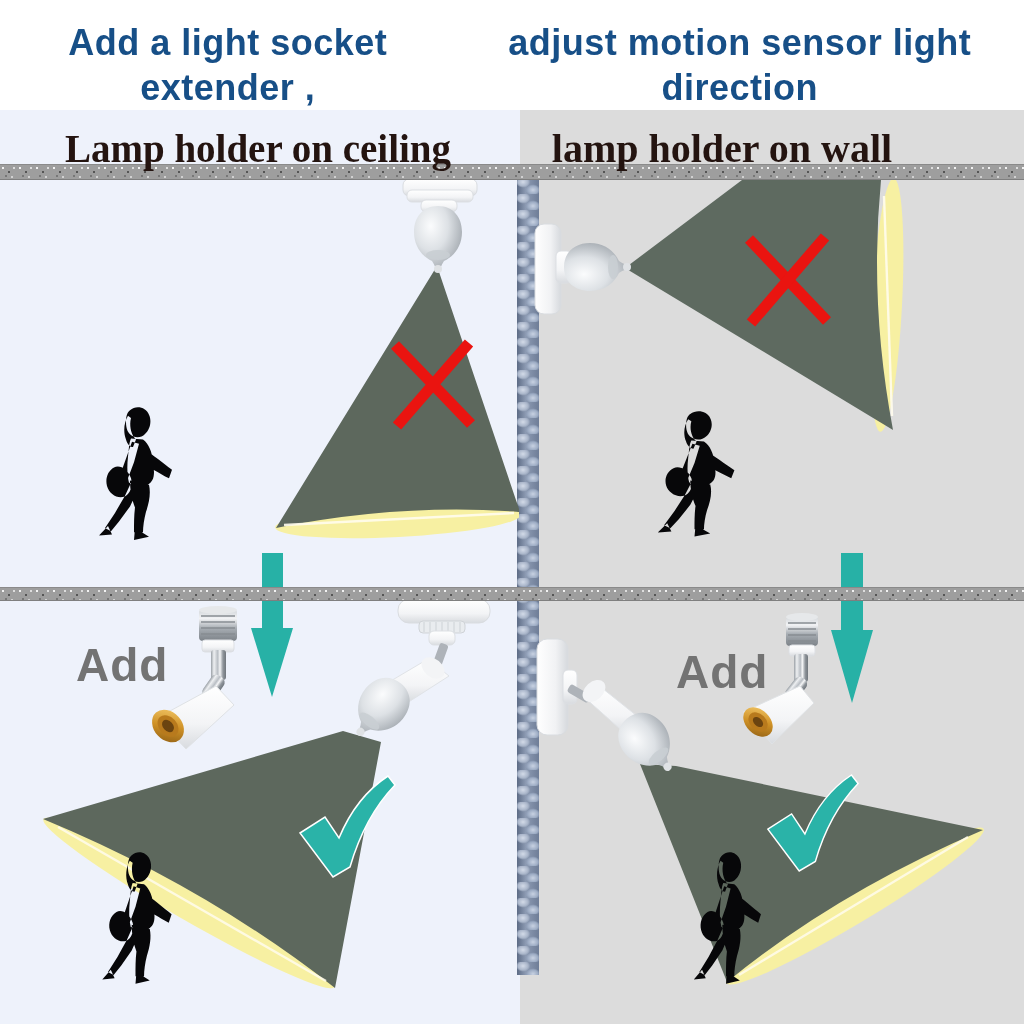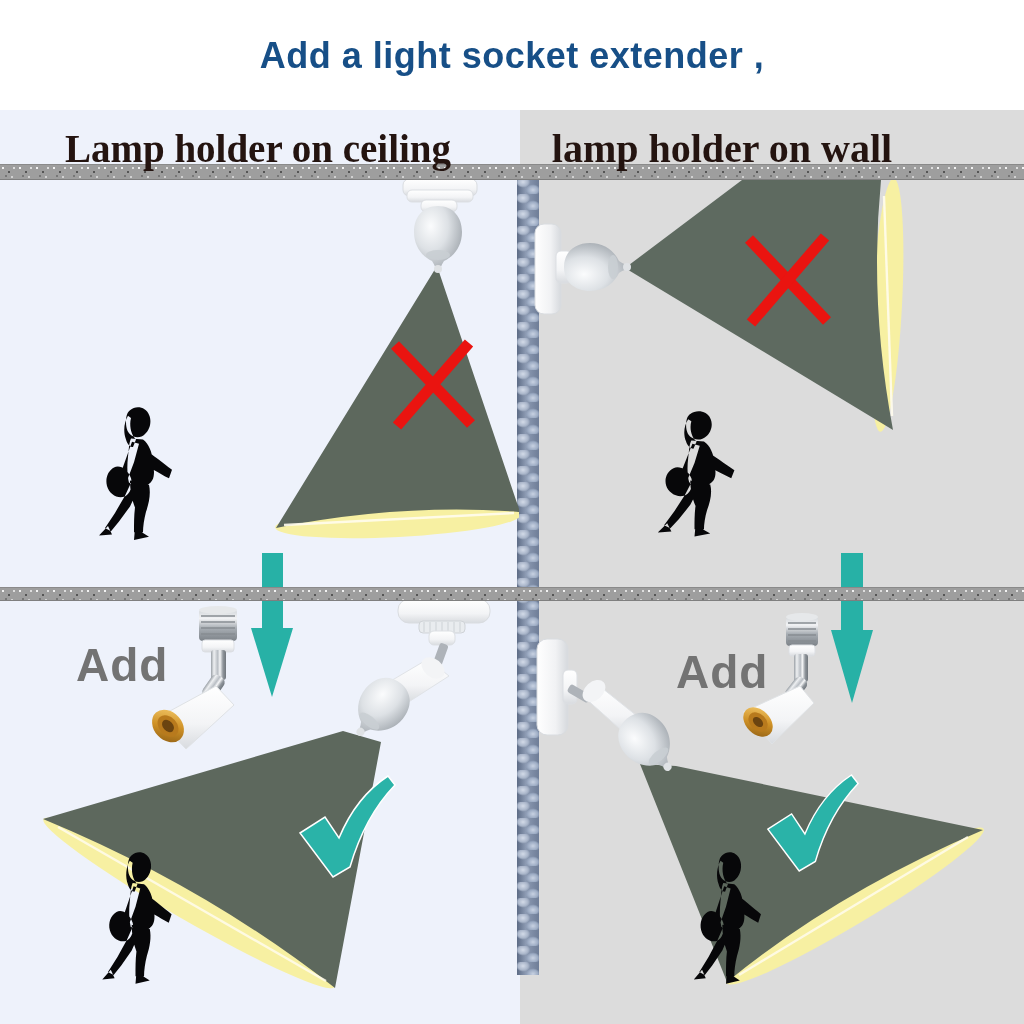--- a/index.html
+++ b/index.html
@@ -1,20 +1,20 @@
 <!DOCTYPE html>
 <html><head>
 <meta charset="utf-8">
 <style>
   html,body{margin:0;padding:0;background:#fff;}
   #stage{position:relative;width:1024px;height:1024px;overflow:hidden;background:#ffffff;
          font-family:"Liberation Sans",sans-serif;}
   
   .title-area{position:absolute;left:0;top:0;width:1024px;height:110px;background:#ffffff;z-index:6;
-              display:flex;flex-direction:row;align-items:center;justify-content:center;}
+              display:flex;flex-direction:row;align-items:flex-end;justify-content:center;}
   .title-line{color:#174f87;font-weight:800;font-size:36px;line-height:1.25;letter-spacing:.5px;text-align:center;}
   
   .left-bg{position:absolute;left:0;top:110px;width:520px;height:914px;background:#eef2fb;z-index:1;}
   .right-bg{position:absolute;left:520px;top:110px;width:504px;height:914px;background:#dcdcdc;z-index:1;}
   
   .hdr{position:absolute;top:124px;height:48px;display:flex;align-items:center;justify-content:center;
        font-family:"Liberation Serif",serif;font-weight:700;color:#241410;z-index:6;}
   .hdr-left{left:0;width:516px;font-size:39px;}
   .hdr-right{left:520px;width:404px;font-size:40px;}
   
@@ -43,20 +43,21 @@
   .add-left{left:76px;top:638px;}
   .add-right{left:676px;top:645px;}
 </style>
 </head>
 <body>
 
 <div id="stage">
 
   <div class="title-area">
     <div class="title-line">Add a light socket extender ,</div>
+    <div class="title-line">adjust motion sensor light direction</div>
   </div>
 
   <div class="left-bg"></div>
   <div class="right-bg"></div>
   <div class="wall"></div>
 
   <svg class="scene" viewBox="0 110 1024 914" width="1024" height="914" xmlns="http://www.w3.org/2000/svg">
     <defs>
       <radialGradient id="bulbG" cx="0.35" cy="0.3" r="0.9">
         <stop offset="0" stop-color="#fbfcfd"></stop>

